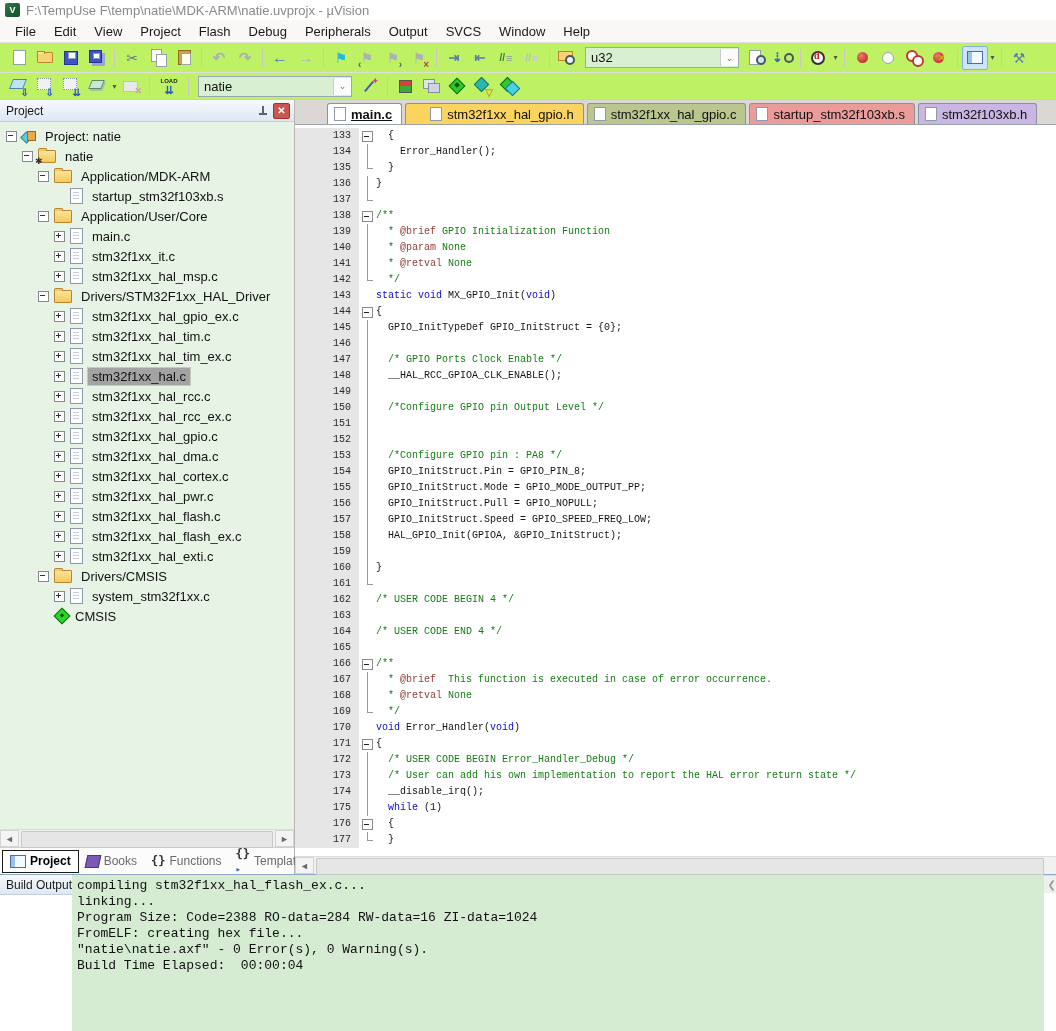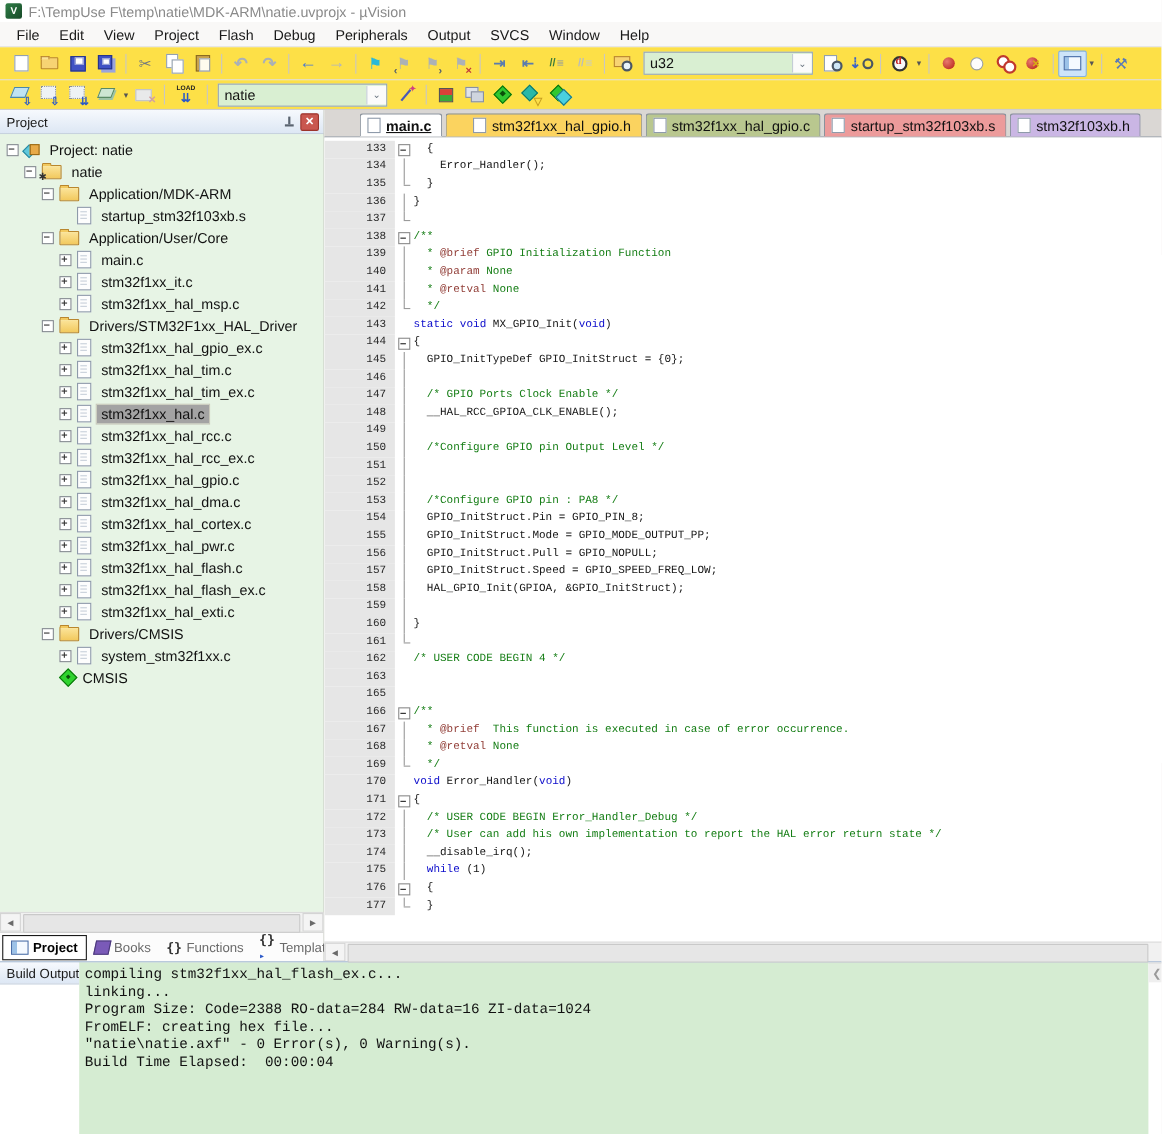--- a/index.html
+++ b/index.html
@@ -10,21 +10,21 @@
   .titlebar{height:20px;background:#ffffff;display:flex;align-items:center;padding-left:5px;flex:none;}
   .uvicon{width:15px;height:14px;background:linear-gradient(135deg,#2f7d46,#174a28);border-radius:2px;color:#fff;
     font-size:9px;font-weight:bold;display:flex;align-items:center;justify-content:center;margin-right:6px;flex:none;}
   .titletext{font-size:13px;color:#8a8a8a;white-space:nowrap;}
 
   
   .menubar{height:22px;background:#f9f8f7;display:flex;align-items:center;padding-left:6px;border-bottom:1px solid #e3e1df;flex:none;}
   .menu-item{font-size:13px;color:#1a1a1a;padding:2px 9px;cursor:default;}
 
   
-  .toolbar{display:flex;align-items:center;padding-left:6px;flex:none;background:#fde047;}
+  .toolbar{display:flex;align-items:center;padding-left:6px;flex:none;background:#bef264;}
   .t1{height:29px;border-bottom:1px solid #e0dedc;}
   .t2{height:26px;border-bottom:1px solid #cfcdca;}
   .tsep{width:1px;height:18px;background:#c9c7c4;margin:0 4px;flex:none;}
   .tbtn{width:24px;height:22px;display:flex;align-items:center;justify-content:center;position:relative;flex:none;border:1px solid transparent;border-radius:2px;}
   .tbtn.hl{background:#cde4f9;border-color:#84b2e2;}
   .dd{font-size:8px;color:#555;width:9px;text-align:center;flex:none;}
   .combo{display:flex;align-items:center;width:152px;height:19px;border:1px solid #9aa7b5;background:#d9efd2;margin:0 5px;flex:none;}
   .combo-text{flex:1;font-size:13px;padding-left:5px;color:#111;font-family:"Liberation Sans",sans-serif;}
   .combo-btn{width:17px;height:17px;border-left:1px solid #c4cdd6;background:#fbfbfb;color:#6b7682;font-size:9px;display:flex;align-items:center;justify-content:center;}
 
@@ -513,20 +513,21 @@
           <span class="cl"><span class="ln">154</span><span class="fd f-bar"></span><span class="ctext"><span class="seg-p">  GPIO_InitStruct.Pin = GPIO_PIN_8;</span></span></span>
           <span class="cl"><span class="ln">155</span><span class="fd f-bar"></span><span class="ctext"><span class="seg-p">  GPIO_InitStruct.Mode = GPIO_MODE_OUTPUT_PP;</span></span></span>
           <span class="cl"><span class="ln">156</span><span class="fd f-bar"></span><span class="ctext"><span class="seg-p">  GPIO_InitStruct.Pull = GPIO_NOPULL;</span></span></span>
           <span class="cl"><span class="ln">157</span><span class="fd f-bar"></span><span class="ctext"><span class="seg-p">  GPIO_InitStruct.Speed = GPIO_SPEED_FREQ_LOW;</span></span></span>
           <span class="cl"><span class="ln">158</span><span class="fd f-bar"></span><span class="ctext"><span class="seg-p">  HAL_GPIO_Init(GPIOA, &amp;GPIO_InitStruct);</span></span></span>
           <span class="cl"><span class="ln">159</span><span class="fd f-bar"></span><span class="ctext"></span></span>
           <span class="cl"><span class="ln">160</span><span class="fd f-bar"></span><span class="ctext"><span class="seg-p">}</span></span></span>
           <span class="cl"><span class="ln">161</span><span class="fd f-end"></span><span class="ctext"></span></span>
           <span class="cl"><span class="ln">162</span><span class="fd"></span><span class="ctext"><span class="seg-c">/* USER CODE BEGIN 4 */</span></span></span>
           <span class="cl"><span class="ln">163</span><span class="fd"></span><span class="ctext"></span></span>
+          <span class="cl"><span class="ln">164</span><span class="fd"></span><span class="ctext"><span class="seg-c">/* USER CODE END 4 */</span></span></span>
           <span class="cl"><span class="ln">165</span><span class="fd"></span><span class="ctext"></span></span>
           <span class="cl"><span class="ln">166</span><span class="fd f-minus"></span><span class="ctext"><span class="seg-c">/**</span></span></span>
           <span class="cl"><span class="ln">167</span><span class="fd f-bar"></span><span class="ctext"><span class="seg-c">  * </span><span class="seg-d">@brief</span><span class="seg-c">  This function is executed in case of error occurrence.</span></span></span>
           <span class="cl"><span class="ln">168</span><span class="fd f-bar"></span><span class="ctext"><span class="seg-c">  * </span><span class="seg-d">@retval</span><span class="seg-c"> None</span></span></span>
           <span class="cl"><span class="ln">169</span><span class="fd f-end"></span><span class="ctext"><span class="seg-c">  */</span></span></span>
           <span class="cl"><span class="ln">170</span><span class="fd"></span><span class="ctext"><span class="seg-k">void</span><span class="seg-p"> Error_Handler(</span><span class="seg-k">void</span><span class="seg-p">)</span></span></span>
           <span class="cl"><span class="ln">171</span><span class="fd f-minus"></span><span class="ctext"><span class="seg-p">{</span></span></span>
           <span class="cl"><span class="ln">172</span><span class="fd f-bar"></span><span class="ctext"><span class="seg-c">  /* USER CODE BEGIN Error_Handler_Debug */</span></span></span>
           <span class="cl"><span class="ln">173</span><span class="fd f-bar"></span><span class="ctext"><span class="seg-c">  /* User can add his own implementation to report the HAL error return state */</span></span></span>
           <span class="cl"><span class="ln">174</span><span class="fd f-bar"></span><span class="ctext"><span class="seg-p">  __disable_irq();</span></span></span>

